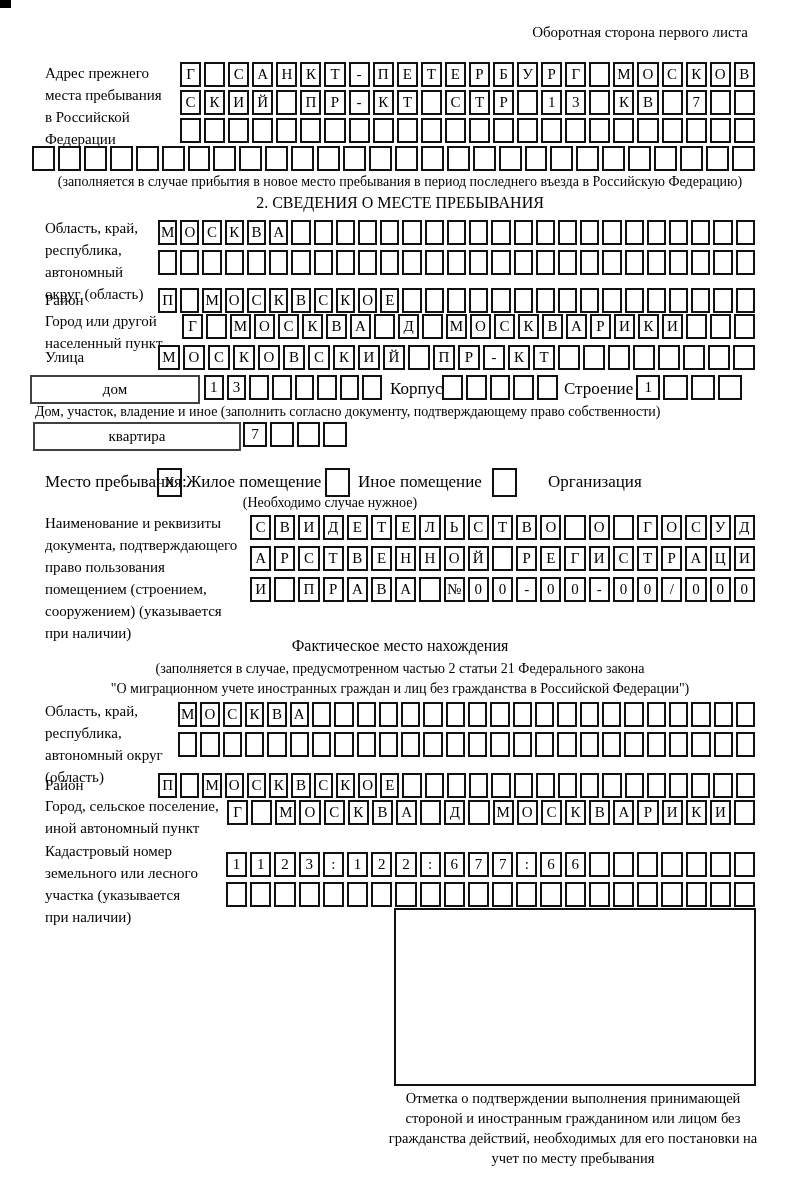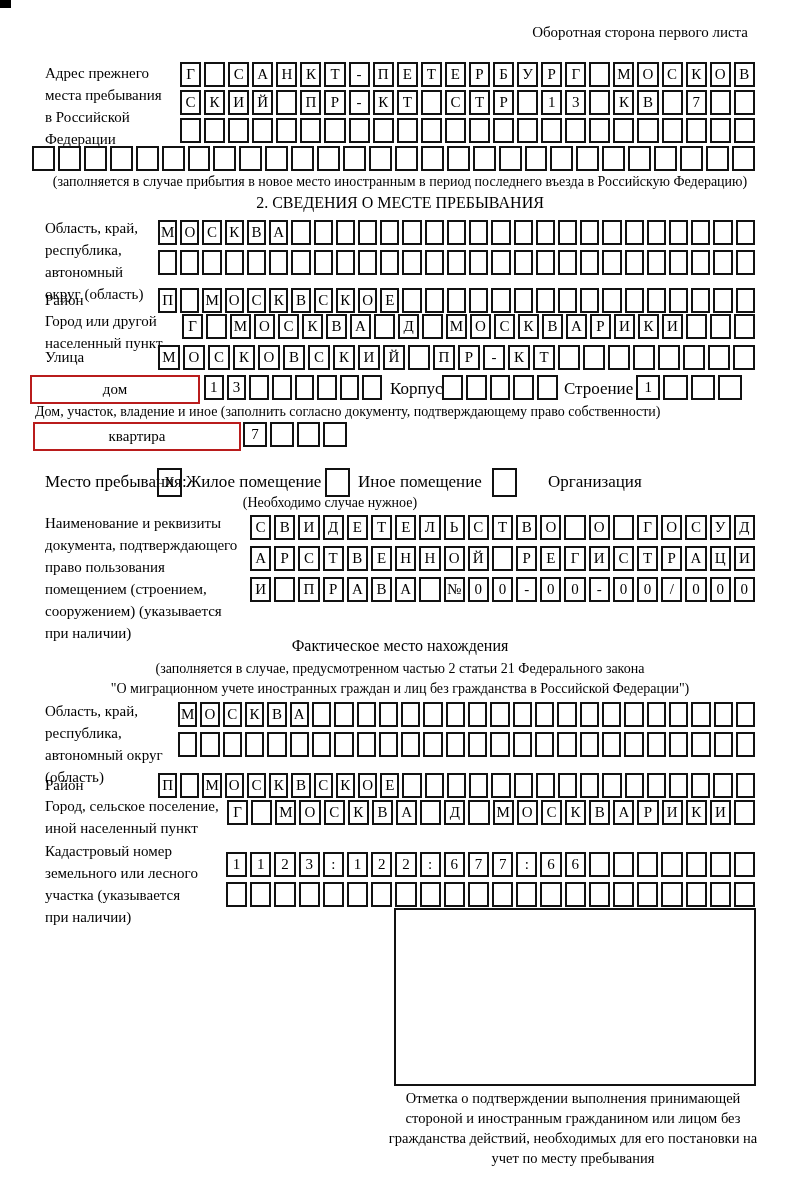--- a/index.html
+++ b/index.html
@@ -14,21 +14,21 @@
   .cap{position:absolute;left:0;right:0;text-align:center;font-size:14px;}
   .cap-left{position:absolute;font-size:14px;white-space:nowrap;}
   .cellrow{position:absolute;right:45px;display:flex;gap:3px;height:25px;}
   .cellrow.fixed{right:auto;}
   .cell{
     flex:1 1 0;border:2px solid #111;background:#fff;
     display:flex;align-items:center;justify-content:center;
     font-size:15px;line-height:1;min-width:0;
   }
   .boxfield{
-    position:absolute;height:25px;border:2px solid #b91c1c;
+    position:absolute;height:25px;border:2px solid #404040;
     display:flex;align-items:center;justify-content:center;font-size:15px;
   }
   .chk{
     position:absolute;width:21px;height:25px;border:2px solid #111;
     display:flex;align-items:center;justify-content:center;font-size:15px;
   }
   .opt{position:absolute;font-size:17px;white-space:nowrap;}
   .stamp{position:absolute;border:2px solid #111;background:#fff;}
   .stampcap{position:absolute;text-align:center;font-size:14.5px;line-height:20px;}
 </style>
@@ -145,21 +145,21 @@
       <div class="cell"></div>
       <div class="cell"></div>
       <div class="cell"></div>
       <div class="cell"></div>
       <div class="cell"></div>
       <div class="cell"></div>
       <div class="cell"></div>
       <div class="cell"></div>
       <div class="cell"></div>
     </div>
-  <div class="cap" style="top:174px">(заполняется в случае прибытия в новое место иностранным в период последнего въезда в Российскую Федерацию)</div>
+  <div class="cap" style="top:174px">(заполняется в случае прибытия в новое место пребывания в период последнего въезда в Российскую Федерацию)</div>
 
   <div class="title" style="top:194px">2. СВЕДЕНИЯ О МЕСТЕ ПРЕБЫВАНИЯ</div>
 
   <div class="lbl" style="top:217px;left:45px;width:115px">Область, край,
 республика,
 автономный
 округ (область)</div>
   <div class="cellrow" style="top:220px;left:158px">
       <div class="cell">М</div>
       <div class="cell">О</div>
@@ -518,21 +518,21 @@
       <div class="cell"></div>
       <div class="cell"></div>
       <div class="cell"></div>
       <div class="cell"></div>
       <div class="cell"></div>
       <div class="cell"></div>
       <div class="cell"></div>
     </div>
 
   <div class="lbl" style="top:795px;left:45px;width:185px">Город, сельское поселение,
-иной населенный пункт</div>
+иной автономный пункт</div>
   <div class="cellrow" style="top:800px;left:227px">
       <div class="cell">Г</div>
       <div class="cell"></div>
       <div class="cell">М</div>
       <div class="cell">О</div>
       <div class="cell">С</div>
       <div class="cell">К</div>
       <div class="cell">В</div>
       <div class="cell">А</div>
       <div class="cell"></div>

